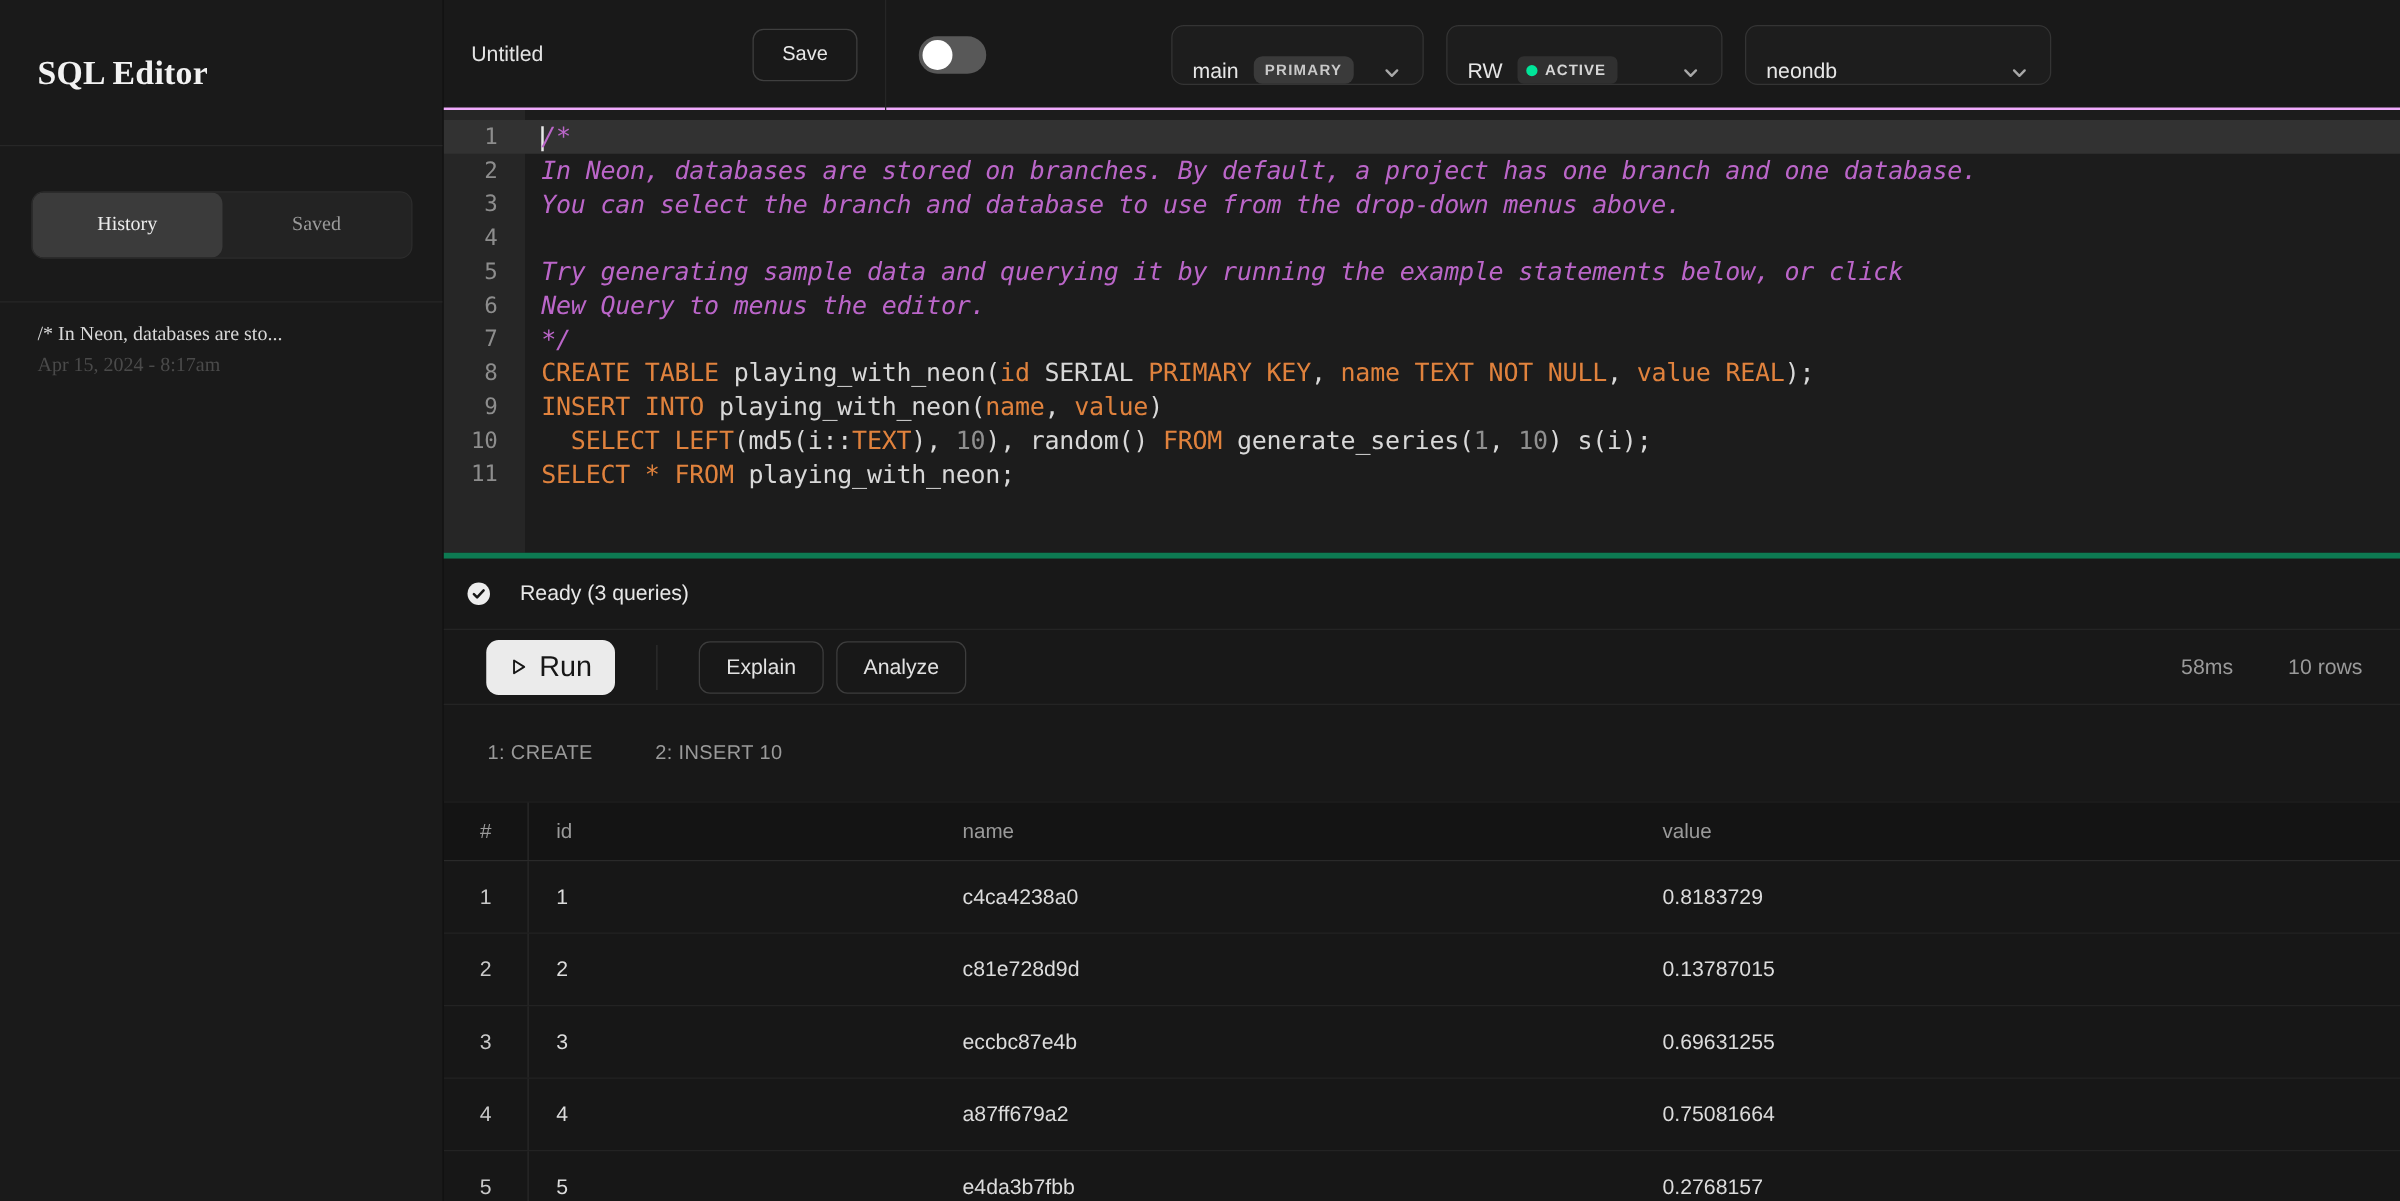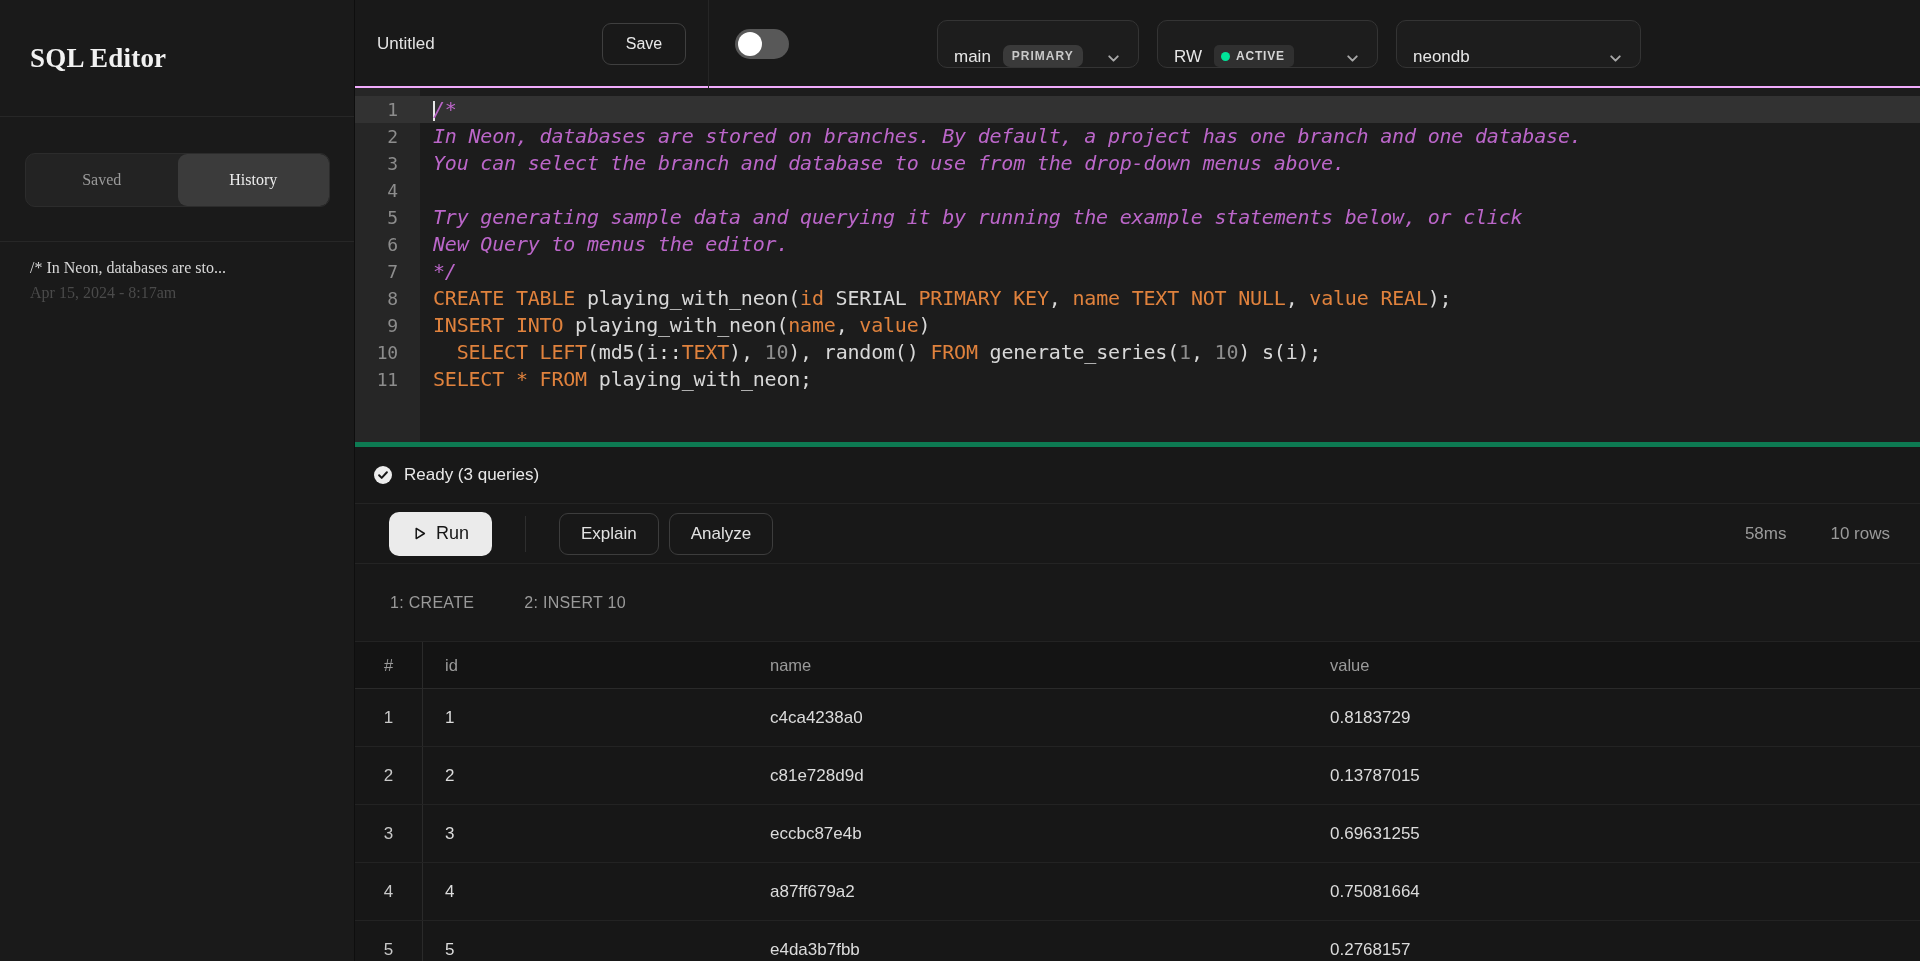--- a/index.html
+++ b/index.html
@@ -71,29 +71,29 @@
   .tok-k { color:#e0823d; }
   .tok-n { color:#8f8f8f; }
   .tok-t { color:#d8d8d8; }
   .cursor { display:inline-block; width:2px; height:20px; background:#e8e8e8;
     vertical-align:middle; margin-right:-2px; }
 
   
   .greenbar { height:5px; flex:none; }
 
   
-  .statusrow { height:57px; flex:none; display:flex; align-items:center; gap:11px;
+  .statusrow { height:57px; flex:none; display:flex; align-items:center; gap:23px;
     padding-left:18px; background:#181818; border-bottom:1px solid #242424; }
   .statusrow .label { font-size:17px; color:#e8e8e8; }
 
   
   .actionsrow { height:60px; flex:none; display:flex; align-items:center;
     padding:0 30px 0 34px; background:#181818; border-bottom:1px solid #242424; }
   .run-btn { width:103px; height:44px; background:#ebebeb; border:none; border-radius:10px;
-    color:#161616; font-size:18px; font-family:inherit; display:flex; align-items:center;
+    color:#161616; font-size:23px; font-family:inherit; display:flex; align-items:center;
     justify-content:center; gap:9px; cursor:pointer; }
   .actions-vdiv { width:1px; height:36px; background:#2e2e2e; margin:0 33px; }
   .ghost-btn { height:42px; background:transparent; border:1px solid #3d3d3d;
     border-radius:9px; color:#e2e2e2; font-size:17px; font-family:inherit;
     padding:0 21px; cursor:pointer; }
   .ghost-btn + .ghost-btn { margin-left:10px; }
   .metrics { margin-left:auto; display:flex; gap:44px; font-size:17px; color:#9a9a9a; }
 
   
   .tabsrow { height:77px; flex:none; display:flex; align-items:center; gap:50px;
@@ -119,22 +119,22 @@
 <body>
 
 <div class="app">
 
   <aside class="sidebar">
     <div class="sidebar-header">
       <div class="sidebar-title">SQL Editor</div>
     </div>
     <div class="seg-wrap">
       <div class="seg" id="seg-control">
+          <div class="seg-btn active">History</div>
           <div class="seg-btn">Saved</div>
-          <div class="seg-btn active">History</div>
         </div>
     </div>
     <div id="history-list">
         <div class="history-item">
           <div class="history-title">/* In Neon, databases are sto...</div>
           <div class="history-time">Apr 15, 2024 - 8:17am</div>
         </div>
       </div>
   </aside>
 

